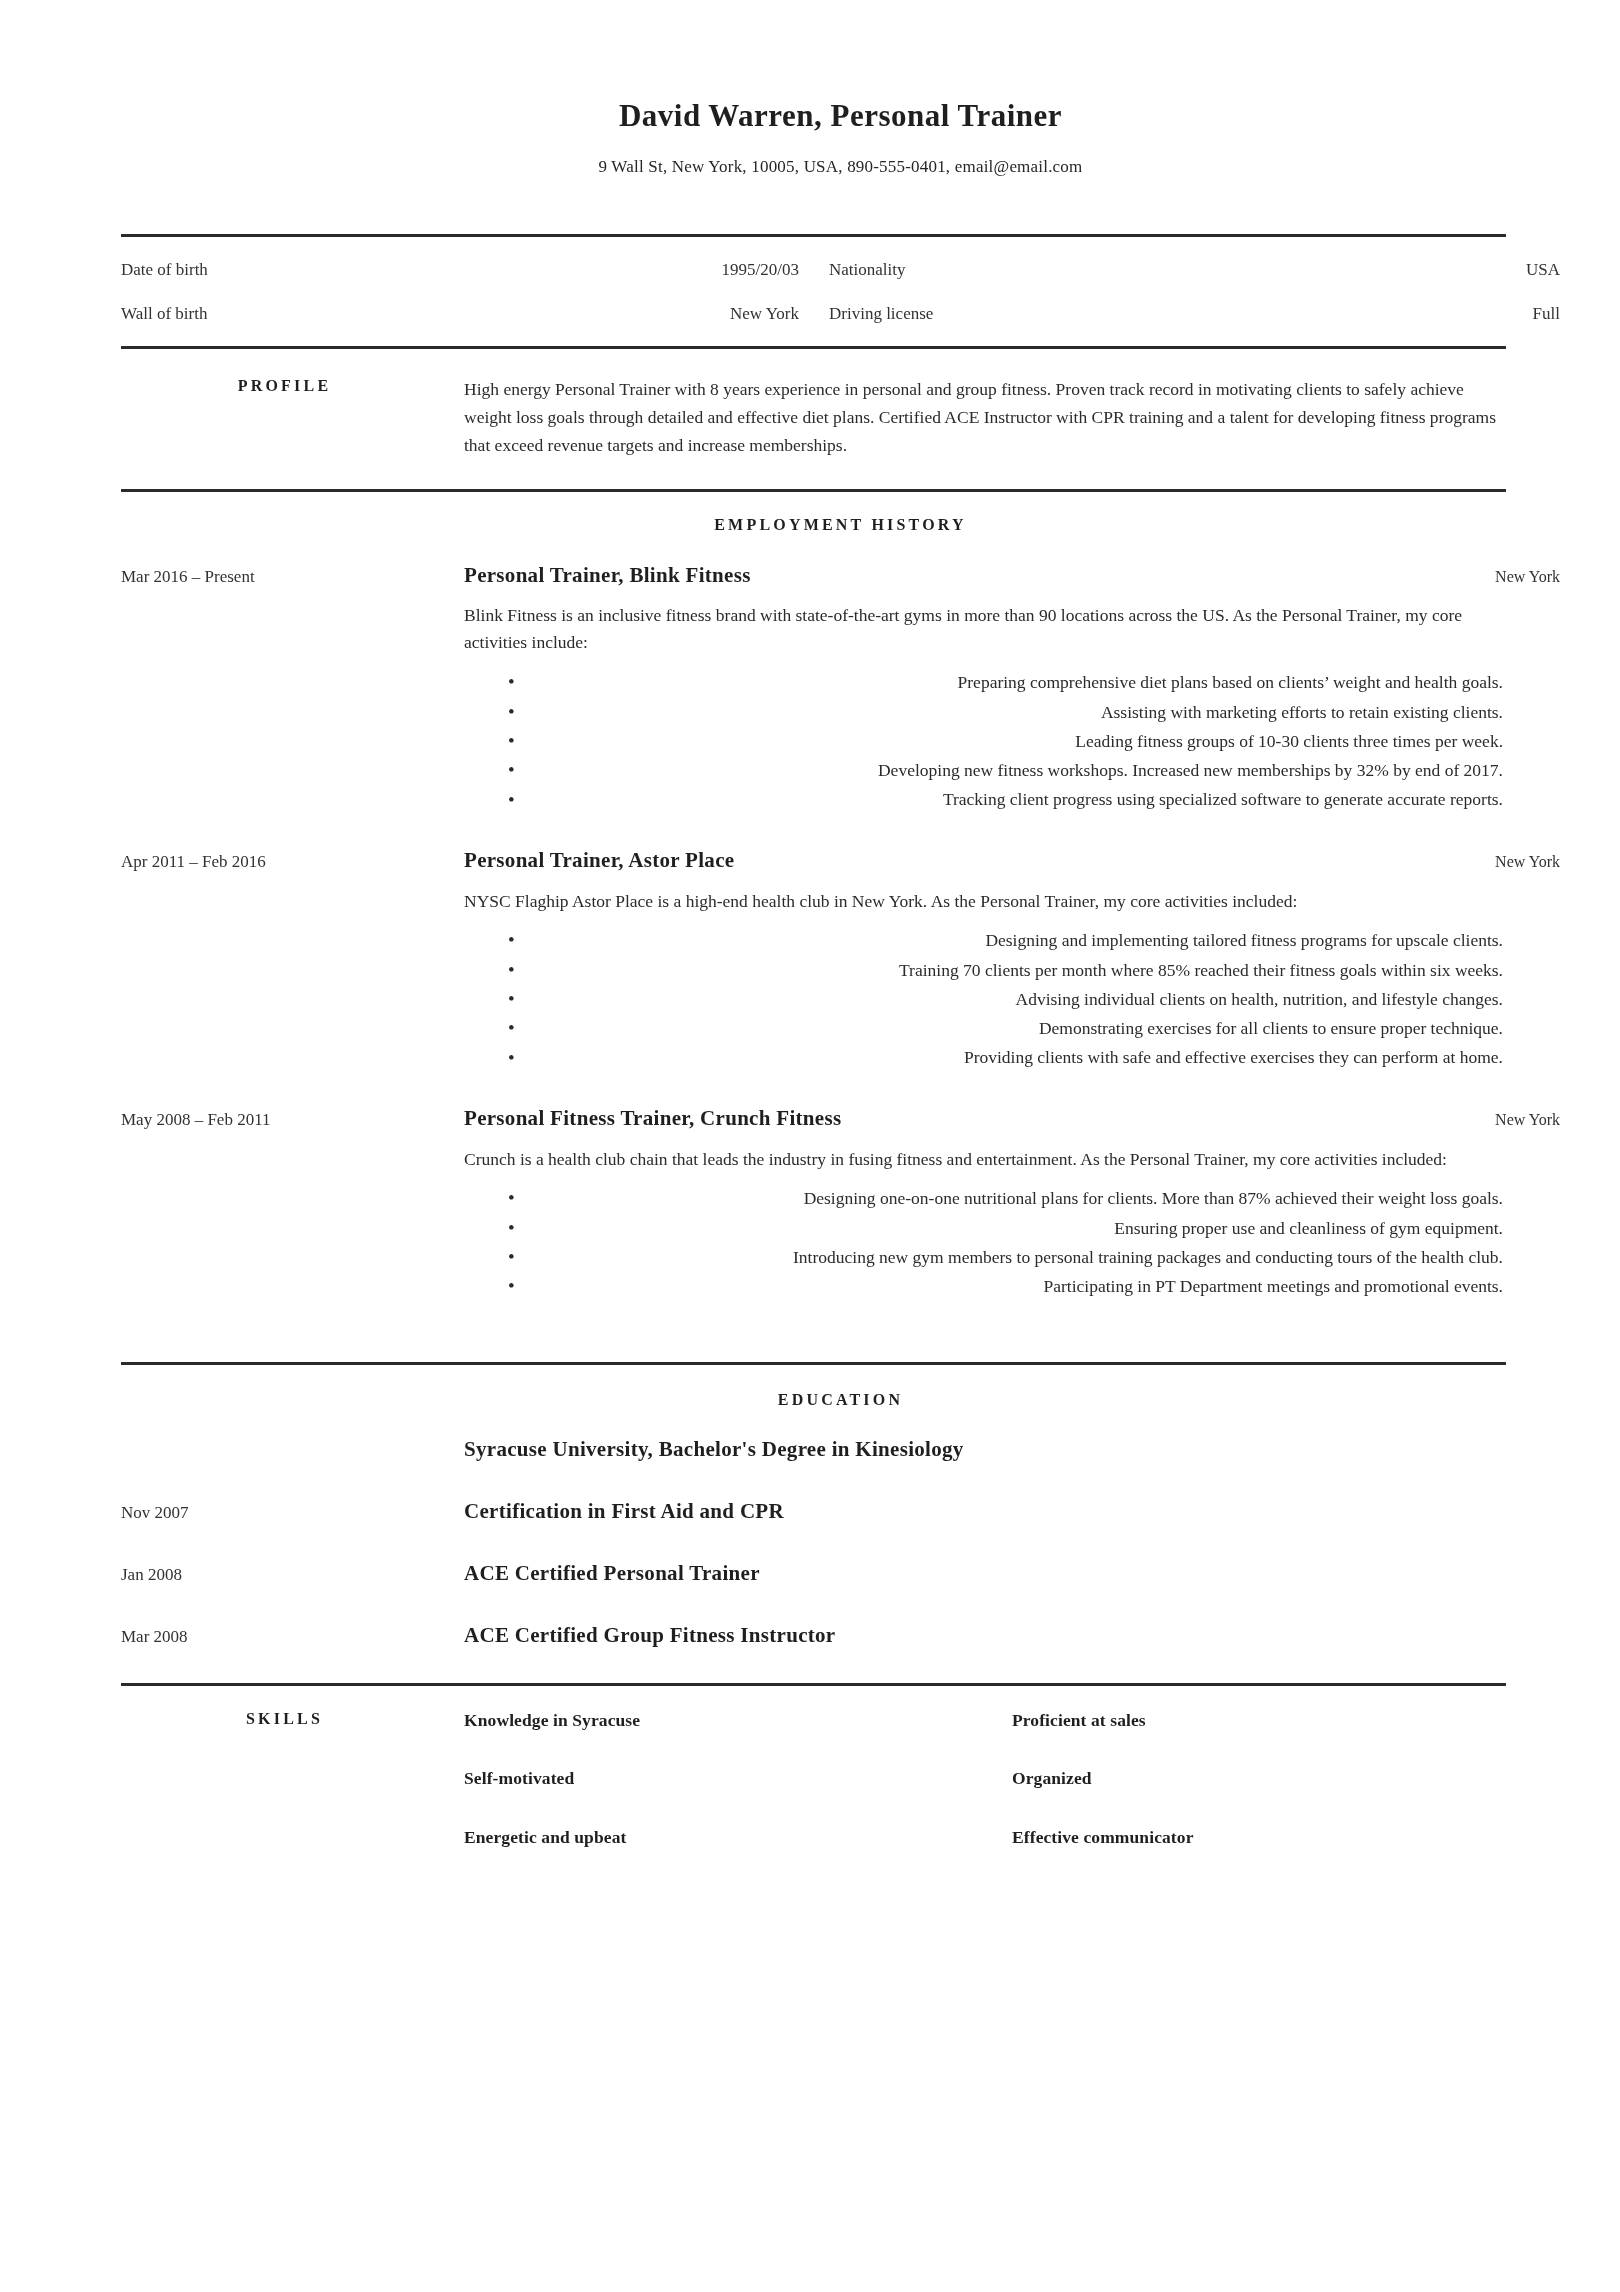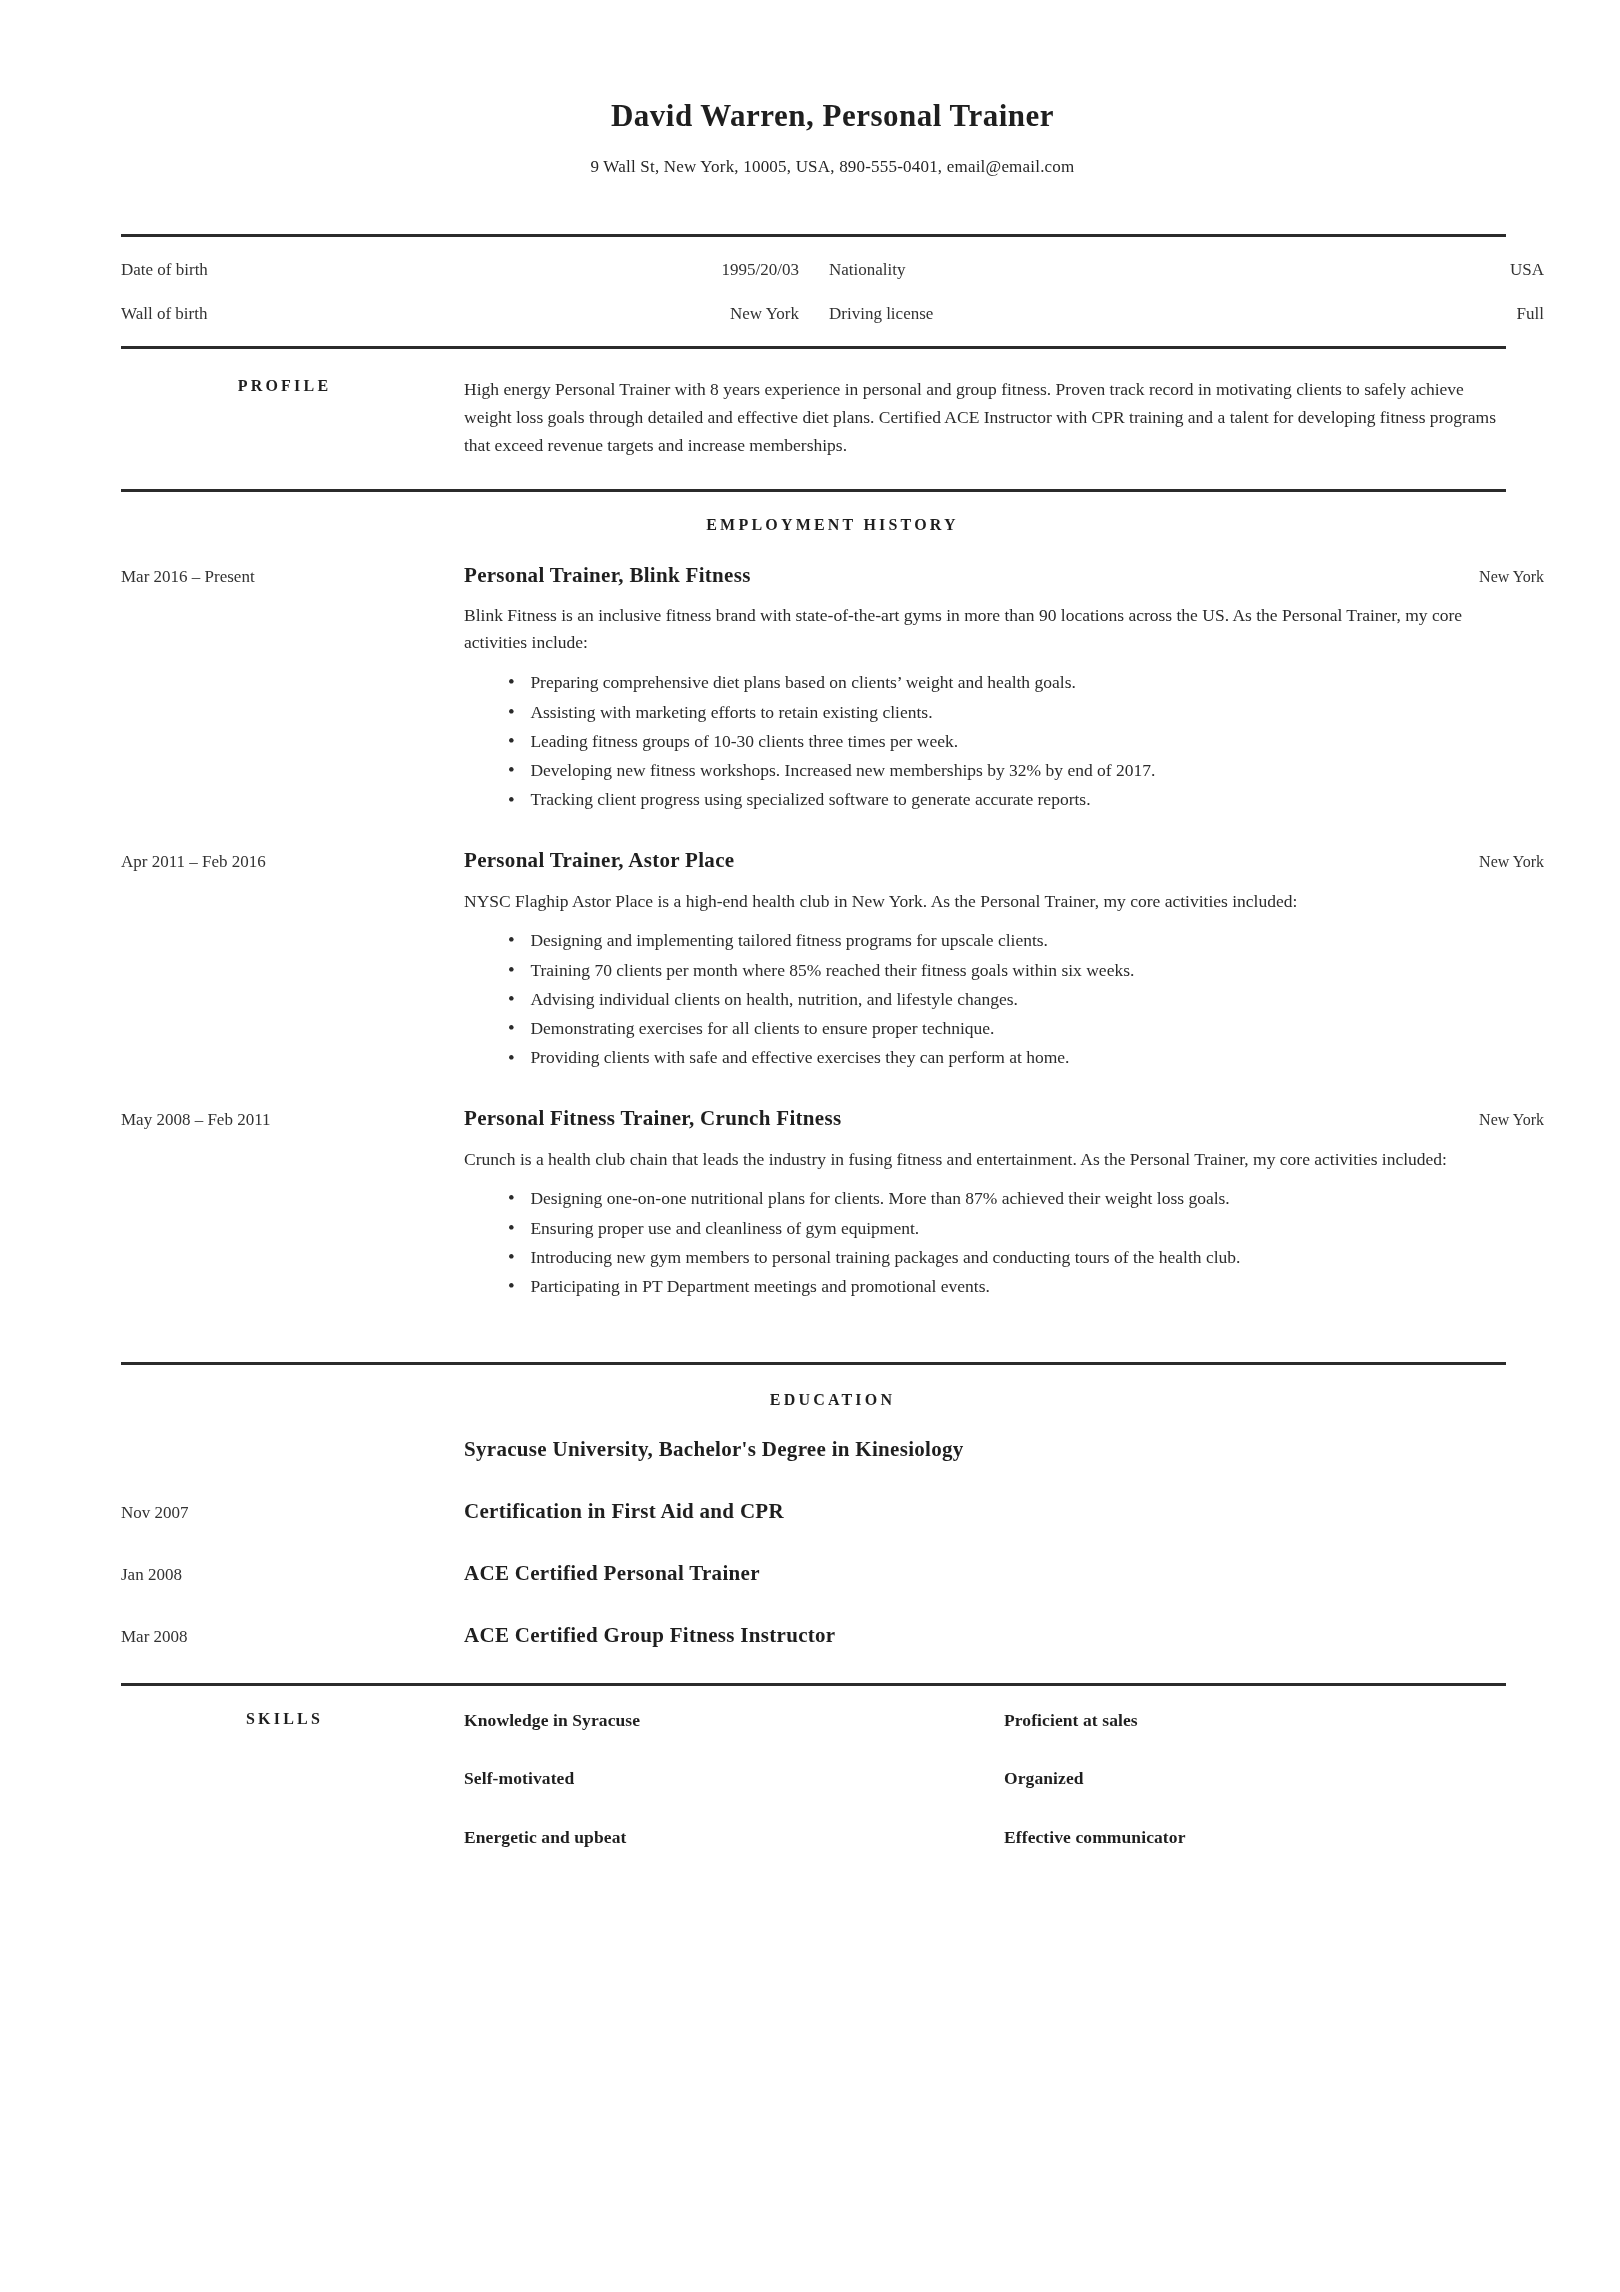--- a/index.html
+++ b/index.html
@@ -9,21 +9,21 @@
     min-height: 2293px;
     background: #ffffff;
     font-family: "Liberation Serif", "DejaVu Serif", serif;
     color: #262626;
     -webkit-font-smoothing: antialiased;
   }
 
   .page {
     width: 1620px;
     min-height: 2293px;
-    padding: 97px 76px 54px 121px;
+    padding: 97px 60px 54px 121px;
     background: #ffffff;
     position: relative;
   }
 
   
   .hdr { text-align: center; }
   .hdr-name {
     font-size: 31px;
     font-weight: bold;
     letter-spacing: 0.5px;
@@ -140,20 +140,21 @@
     line-height: 1.56;
     color: #2b2b2b;
     max-width: 1039px;
     margin-top: 14.3px;
   }
   ul.bullets {
     list-style: none;
     margin: 12.5px 0 0 0;
     padding: 0 0 0 44px;
     max-width: 1039px;
+    text-align: right;
   }
   ul.bullets li {
     position: relative;
     font-size: 17.5px;
     line-height: 1.52;
     color: #2b2b2b;
     padding-left: 22.4px;
     margin-bottom: 2.7px;
   }
   ul.bullets li::before {

